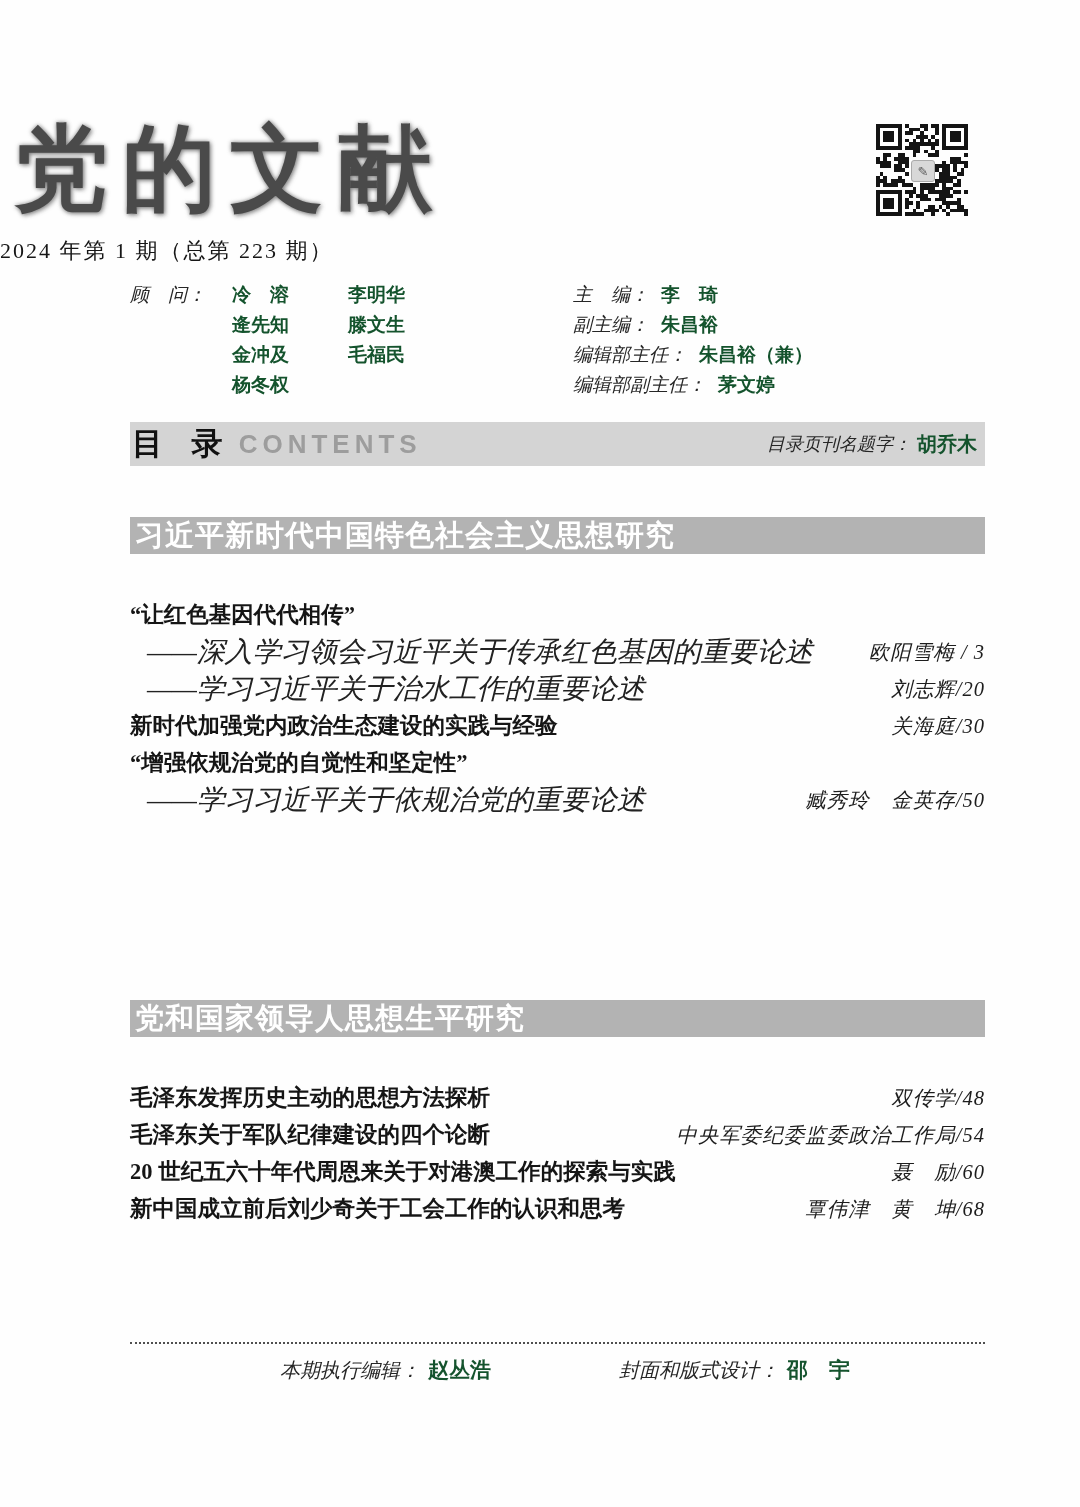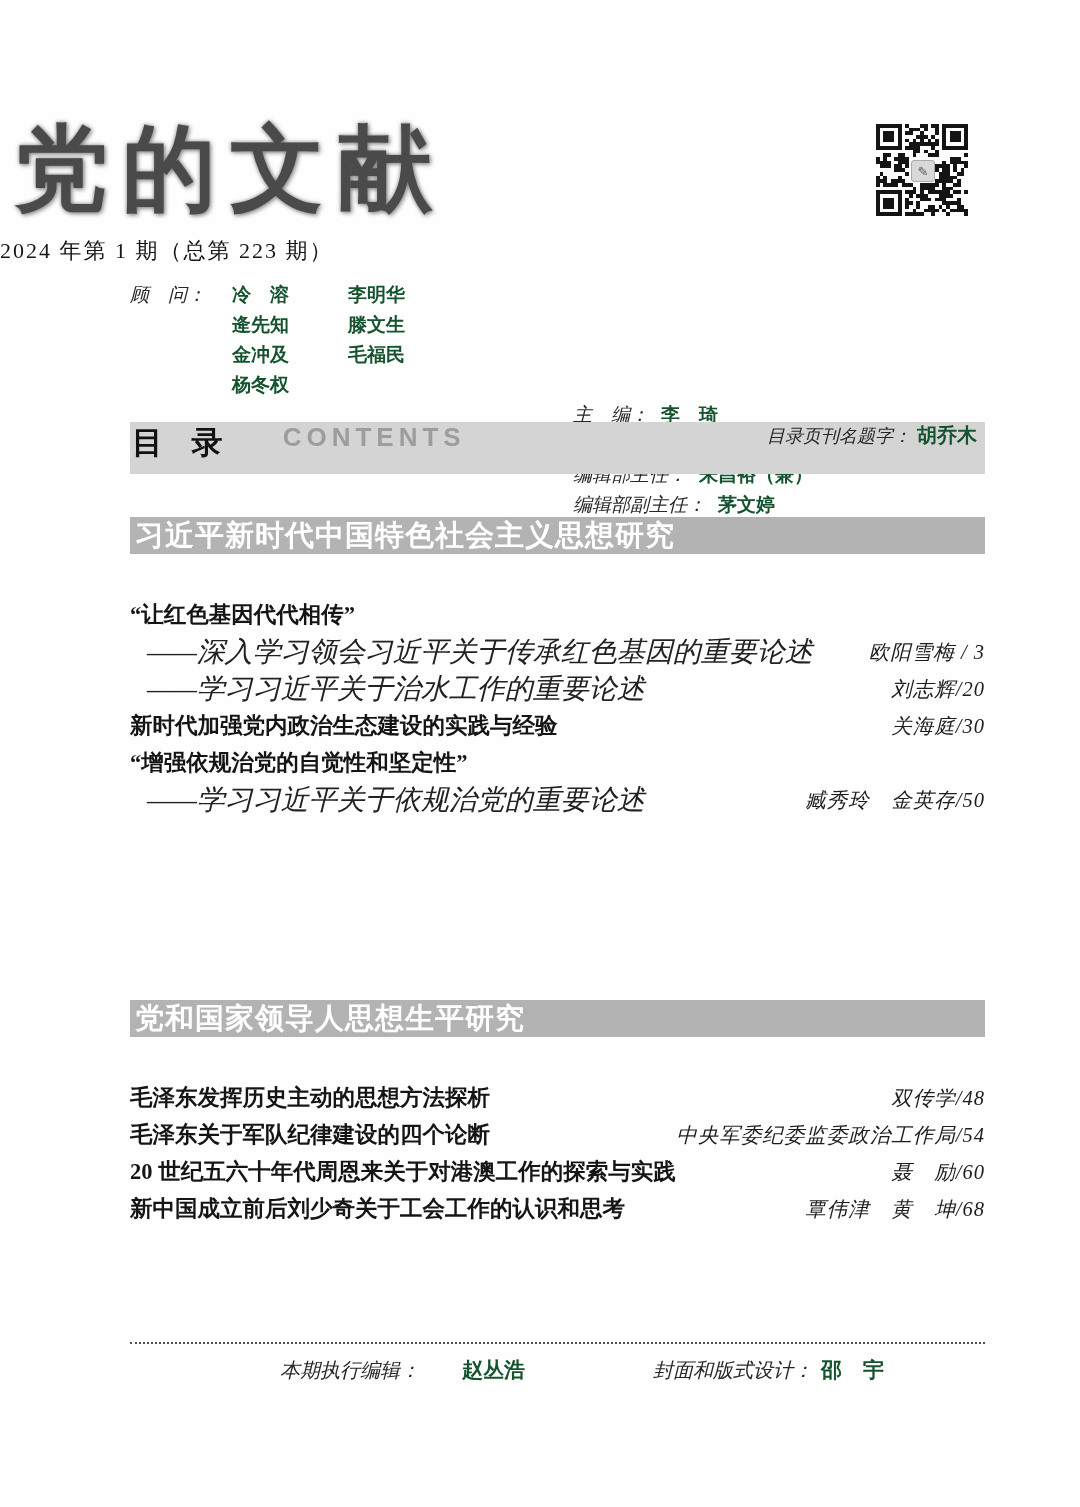--- a/index.html
+++ b/index.html
@@ -20,35 +20,35 @@
   
   .qr{position:absolute;top:124px;right:112px;width:92px;height:92px;}
   .qr svg{width:100%;height:100%;fill:#141414;shape-rendering:crispEdges;}
   .qr-logo{
     position:absolute;left:50%;top:50%;width:22px;height:20px;margin:-10px 0 0 -11px;
     background:#d8d8d8;border:1px solid #aaa;border-radius:3px;
     display:flex;align-items:center;justify-content:center;
     font-size:13px;color:#5a5a5a;font-family:"DejaVu Sans",sans-serif;
   }
   
-  .staff{position:absolute;top:280px;left:130px;right:95px;display:flex;font-size:19px;line-height:30px;flex-direction:column;}
+  .staff{position:absolute;top:280px;left:130px;right:95px;display:flex;font-size:19px;line-height:30px;}
   .kai{font-style:italic;font-weight:400;color:#262626;}
   .name{font-family:"Liberation Sans","DejaVu Sans",sans-serif;font-weight:600;color:#14532d;}
   .advisors{display:flex;}
   .advisors .label{margin-right:26px;white-space:pre;}
   .adv-grid{display:grid;grid-template-columns:112px auto;column-gap:4px;}
   .adv-grid .name{white-space:pre;}
   .editors{margin-left:auto;width:412px;}
   .ed-row{display:flex;}
   .ed-row .label{margin-right:12px;white-space:pre;}
   .ed-row .name{white-space:pre;}
   
   .contents-bar{
-    position:absolute;top:422px;left:130px;right:95px;height:52px;
-    background:#d4d4d4;display:flex;align-items:flex-start;gap:44px;
+    position:absolute;top:422px;left:130px;right:95px;height:44px;
+    background:#d4d4d4;display:flex;align-items:center;
   }
   .contents-cn{
     font-family:"Liberation Sans","DejaVu Sans",sans-serif;
     font-weight:800;font-size:31px;letter-spacing:10px;color:#111;margin-left:2px;white-space:pre;
   }
   .contents-en{
     font-family:"Liberation Sans","DejaVu Sans",sans-serif;
     font-weight:600;font-size:26px;letter-spacing:5px;color:#9d9d9d;margin-left:6px;
   }
   .contents-right{margin-left:auto;padding-right:8px;font-size:19px;display:flex;align-items:center;}
@@ -72,21 +72,21 @@
   .author{margin-left:auto;font-style:italic;font-size:20.5px;color:#1d1d1d;white-space:pre;letter-spacing:1px;}
   
   .footer{
     position:absolute;left:130px;right:95px;top:1342px;
     border-top:2px dotted #4f4f4f;padding-top:12px;
     display:flex;align-items:center;font-size:20px;
   }
   .footer-item{display:flex;align-items:center;}
   .footer-item .kai{font-size:20px;}
   .footer-item .name{font-size:21px;margin-left:8px;white-space:pre;}
-  .footer .first{margin-left:150px;gap:34px;}
+  .footer .first{margin-left:150px;}
   .footer .second{margin-left:128px;}
 </style>
 </head>
 <body>
 
 <div class="page">
 
   <header class="masthead">
     <div class="journal-title">党的文献</div>
     <div class="issue-line">2024 年第 1 期（总第 223 期）</div>

